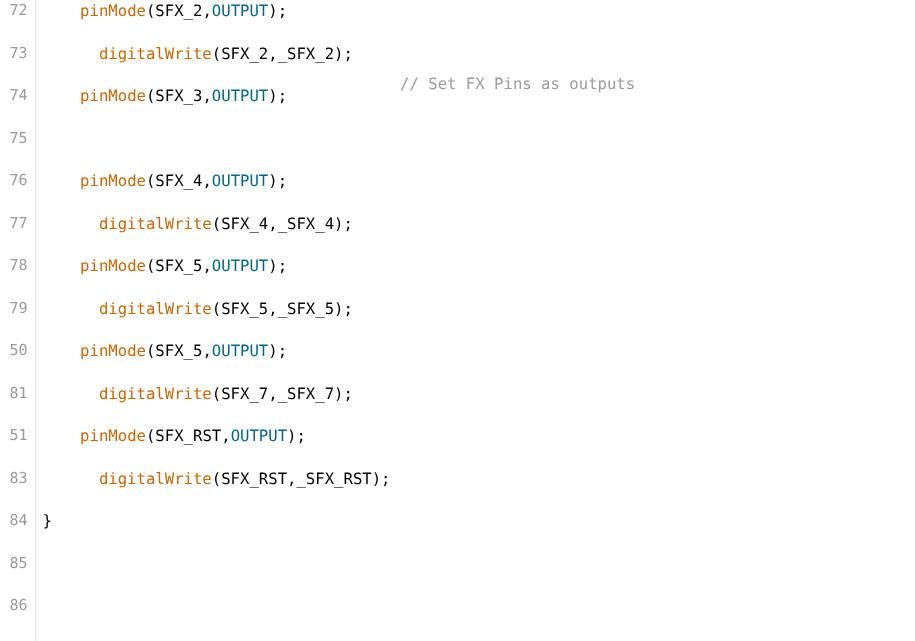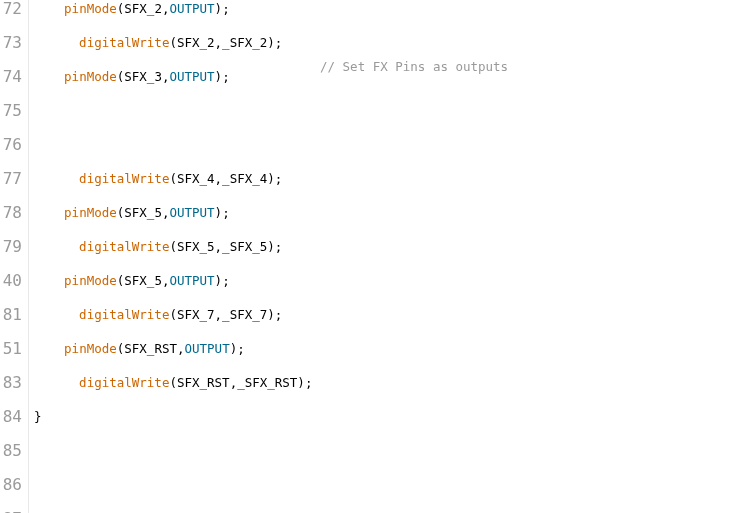--- a/index.html
+++ b/index.html
@@ -41,21 +41,21 @@
     white-space: pre;
     font-size: 12.5px;
   }
   .lineno {
     position: absolute;
     left: 0;
     top: 0;
     width: 22px;
     text-align: right;
     color: #9a9a9a;
-    font-size: 16px;
+    font-size: 12px;
     font-family: "DejaVu Sans Mono", "Liberation Mono", monospace;
   }
   .linebody {
     position: absolute;
     left: 34px;
     top: 0;
     white-space: pre;
     color: #000000;
     letter-spacing: 0px;
   }
@@ -76,25 +76,25 @@
 </head>
 <body>
 
 <div id="editor">
   <div id="gutter-rule"></div>
   <div class="code-lines" id="code-lines">
       <div class="line" style="top: 0px;"><span class="lineno">72</span><span class="linebody" style="left: 64.08px;"><span class="kw">pinMode</span><span class="pln">(SFX_2,</span><span class="con">OUTPUT</span><span class="pln">);</span></span></div>
       <div class="line" style="top: 17px; padding-left: 48px;"><span class="lineno">73</span><span class="linebody" style="left: 79.12px;"><span class="kw">digitalWrite</span><span class="pln">(SFX_2,_SFX_2);</span></span><span class="rcmt" style="left: 320px;">// Set FX Pins as outputs</span></div>
       <div class="line" style="top: 34px;"><span class="lineno">74</span><span class="linebody" style="left: 64.08px;"><span class="kw">pinMode</span><span class="pln">(SFX_3,</span><span class="con">OUTPUT</span><span class="pln">);</span></span></div>
       <div class="line" style="top: 51px;"><span class="lineno">75</span></div>
-      <div class="line" style="top: 68px;"><span class="lineno">76</span></div>
+      <div class="line" style="top: 68px;"><span class="lineno">76</span><span class="linebody" style="left: 64.08px;"><span class="kw">pinMode</span><span class="pln">(SFX_4,</span><span class="con">OUTPUT</span><span class="pln">);</span></span></div>
       <div class="line" style="top: 85px;"><span class="lineno">77</span><span class="linebody" style="left: 79.12px;"><span class="kw">digitalWrite</span><span class="pln">(SFX_4,_SFX_4);</span></span></div>
       <div class="line" style="top: 102px;"><span class="lineno">78</span><span class="linebody" style="left: 64.08px;"><span class="kw">pinMode</span><span class="pln">(SFX_5,</span><span class="con">OUTPUT</span><span class="pln">);</span></span></div>
       <div class="line" style="top: 119px;"><span class="lineno">79</span><span class="linebody" style="left: 79.12px;"><span class="kw">digitalWrite</span><span class="pln">(SFX_5,_SFX_5);</span></span></div>
-      <div class="line" style="top: 136px;"><span class="lineno">40</span><span class="linebody" style="left: 64.08px;"><span class="kw">pinMode</span><span class="pln">(SFX_5,</span><span class="con">OUTPUT</span><span class="pln">);</span></span></div>
+      <div class="line" style="top: 136px;"><span class="lineno">50</span><span class="linebody" style="left: 64.08px;"><span class="kw">pinMode</span><span class="pln">(SFX_5,</span><span class="con">OUTPUT</span><span class="pln">);</span></span></div>
       <div class="line" style="top: 153px;"><span class="lineno">81</span><span class="linebody" style="left: 79.12px;"><span class="kw">digitalWrite</span><span class="pln">(SFX_7,_SFX_7);</span></span></div>
       <div class="line" style="top: 170px;"><span class="lineno">51</span><span class="linebody" style="left: 64.08px;"><span class="kw">pinMode</span><span class="pln">(SFX_RST,</span><span class="con">OUTPUT</span><span class="pln">);</span></span></div>
       <div class="line" style="top: 187px;"><span class="lineno">83</span><span class="linebody" style="left: 79.12px;"><span class="kw">digitalWrite</span><span class="pln">(SFX_RST,_SFX_RST);</span></span></div>
       <div class="line" style="top: 204px;"><span class="lineno">84</span><span class="linebody" style="left: 34px;"><span class="pln">}</span></span></div>
       <div class="line" style="top: 221px;"><span class="lineno">85</span><span class="linebody" style="left: 34px;"></span></div>
       <div class="line" style="top: 238px;"><span class="lineno">86</span><span class="linebody" style="left: 34px;"></span></div>
       <div class="line" style="top: 255px;"><span class="lineno">87</span><span class="linebody" style="left: 34px;"><span class="kw">void </span><span class="kwb">loop</span><span class="pln">() {</span></span><span class="rcmt" style="left: 144px;">// The main loop</span></div>
     </div>
 </div>
 

